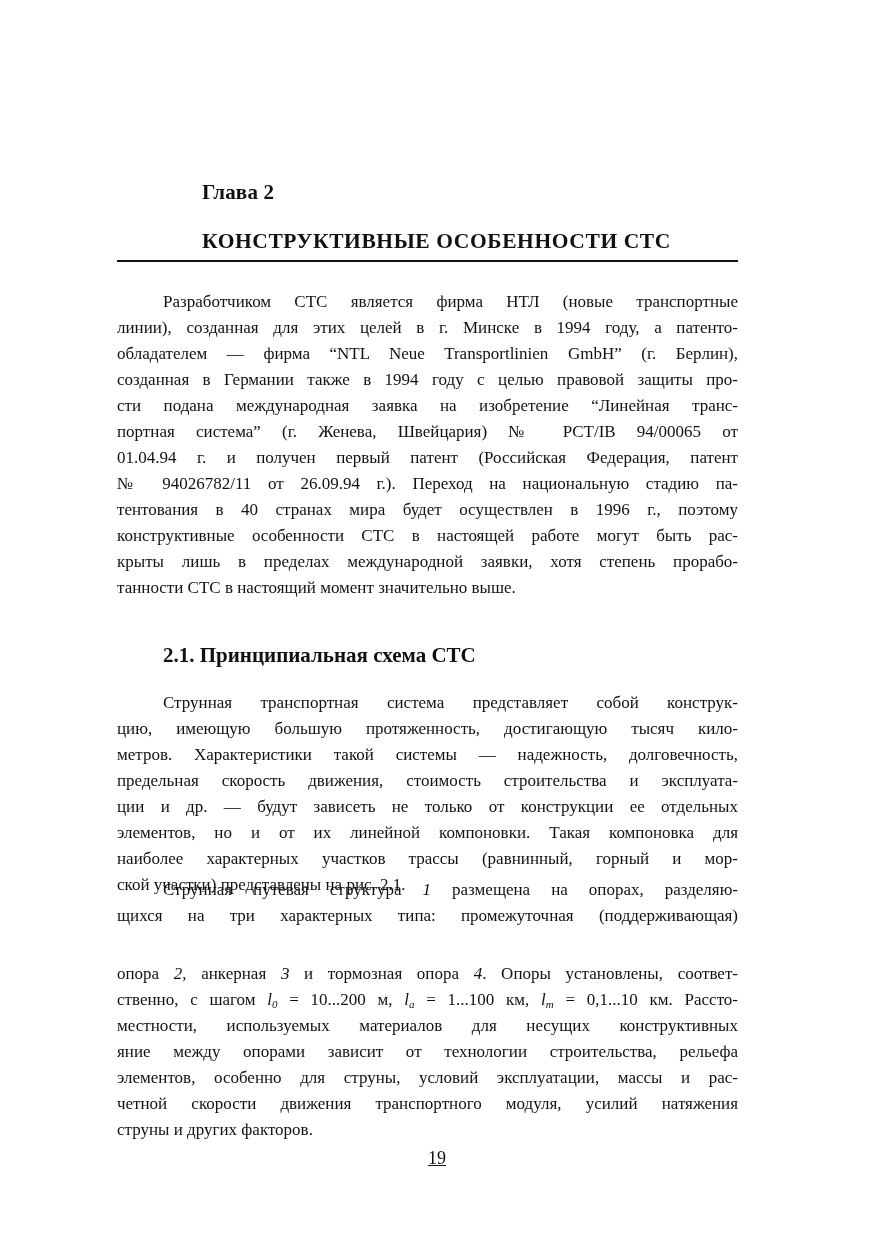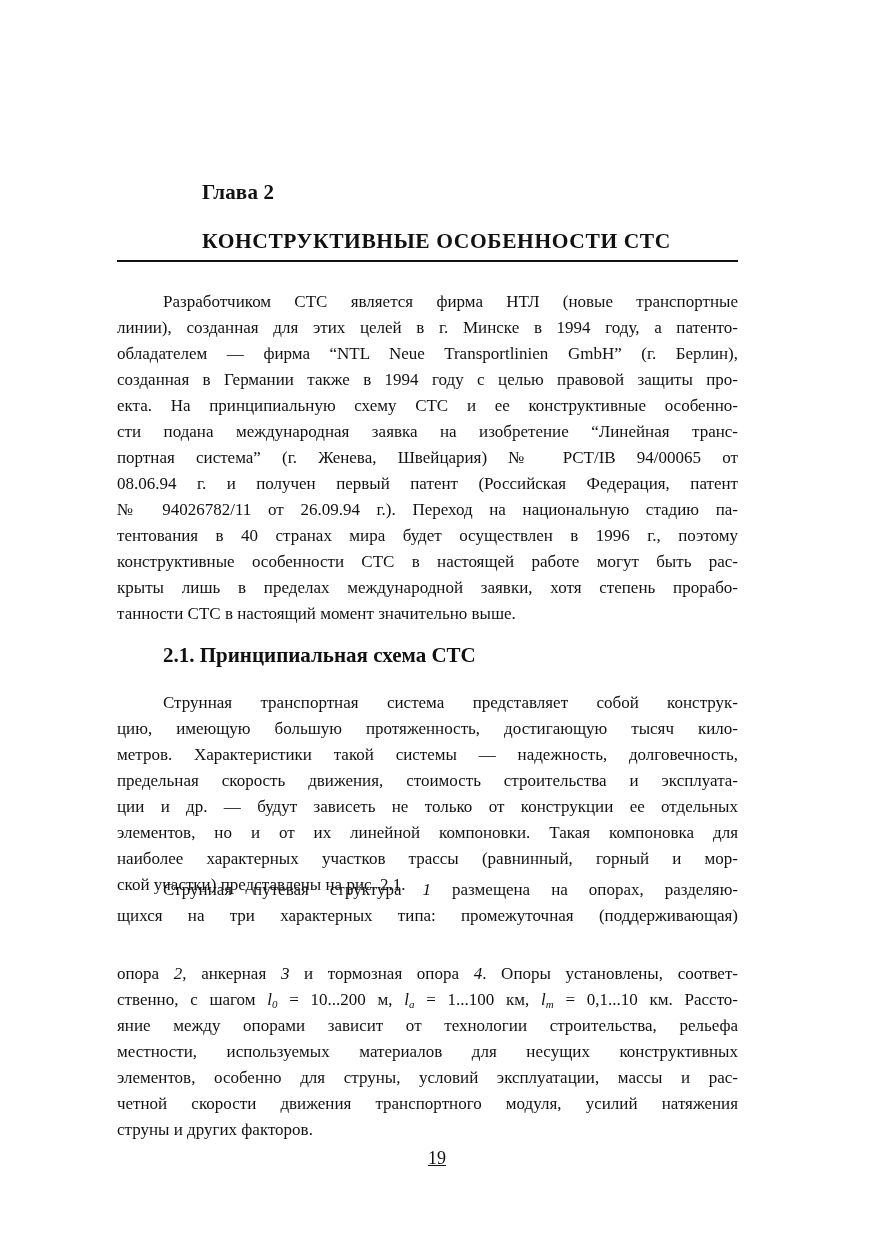--- a/index.html
+++ b/index.html
@@ -27,24 +27,23 @@
 
   <div class="chapter-label">Глава 2</div>
   <div class="chapter-title">КОНСТРУКТИВНЫЕ ОСОБЕННОСТИ СТС</div>
   <div class="rule"></div>
 
   <div class="para p1">
     <div class="line indent">Разработчиком СТС является фирма НТЛ (новые транспортные</div>
     <div class="line">линии), созданная для этих целей в г. Минске в 1994 году, а патенто-</div>
     <div class="line">обладателем — фирма “NTL Neue Transportlinien GmbH” (г. Берлин),</div>
     <div class="line">созданная в Германии также в 1994 году с целью правовой защиты про-</div>
-    <div class="line">екта. На принципиальную схему СТС и ее конструктивные особенно-</div>
     <div class="line">сти подана международная заявка на изобретение “Линейная транс-</div>
     <div class="line">портная система” (г. Женева, Швейцария) № PCT/IB 94/00065 от</div>
-    <div class="line">08.06.94 г. и получен первый патент (Российская Федерация, патент</div>
+    <div class="line">01.04.94 г. и получен первый патент (Российская Федерация, патент</div>
     <div class="line">№ 94026782/11 от 26.09.94 г.). Переход на национальную стадию па-</div>
     <div class="line">тентования в 40 странах мира будет осуществлен в 1996 г., поэтому</div>
     <div class="line">конструктивные особенности СТС в настоящей работе могут быть рас-</div>
     <div class="line">крыты лишь в пределах международной заявки, хотя степень прорабо-</div>
     <div class="line last">танности СТС в настоящий момент значительно выше.</div>
   </div>
 
   <div class="section-title">2.1. Принципиальная схема СТС</div>
 
   <div class="para p2">
@@ -56,22 +55,22 @@
     <div class="line">элементов, но и от их линейной компоновки. Такая компоновка для</div>
     <div class="line">наиболее характерных участков трассы (равнинный, горный и мор-</div>
     <div class="line last">ской участки) представлены на рис. 2.1.</div>
   </div>
 
   <div class="para p3">
     <div class="line indent"><span>Струнная путевая структура </span><span class="it">1</span><span> размещена на опорах, разделяю-</span></div>
     <div class="line">щихся на три характерных типа: промежуточная (поддерживающая)</div>
     <div class="line" style="word-spacing: 0.0015625px; margin-top: 32px;"><span>опора </span><span class="it">2</span><span>, анкерная </span><span class="it">3</span><span> и тормозная опора </span><span class="it">4</span><span>. Опоры установлены, соответ-</span></div>
     <div class="line"><span>ственно, с шагом </span><span class="it">l</span><sub class="it">0</sub><span> = 10...200 м, </span><span class="it">l</span><sub class="it">a</sub><span> = 1...100 км, </span><span class="it">l</span><sub class="it">m</sub><span> = 0,1...10 км. Рассто-</span></div>
+    <div class="line">местности, используемых материалов для несущих конструктивных</div>
     <div class="line">яние между опорами зависит от технологии строительства, рельефа</div>
-    <div class="line">местности, используемых материалов для несущих конструктивных</div>
     <div class="line">элементов, особенно для струны, условий эксплуатации, массы и рас-</div>
     <div class="line">четной скорости движения транспортного модуля, усилий натяжения</div>
     <div class="line last">струны и других факторов.</div>
   </div>
 
   <div class="page-number">19</div>
 
 </div>
 
 </body></html>

